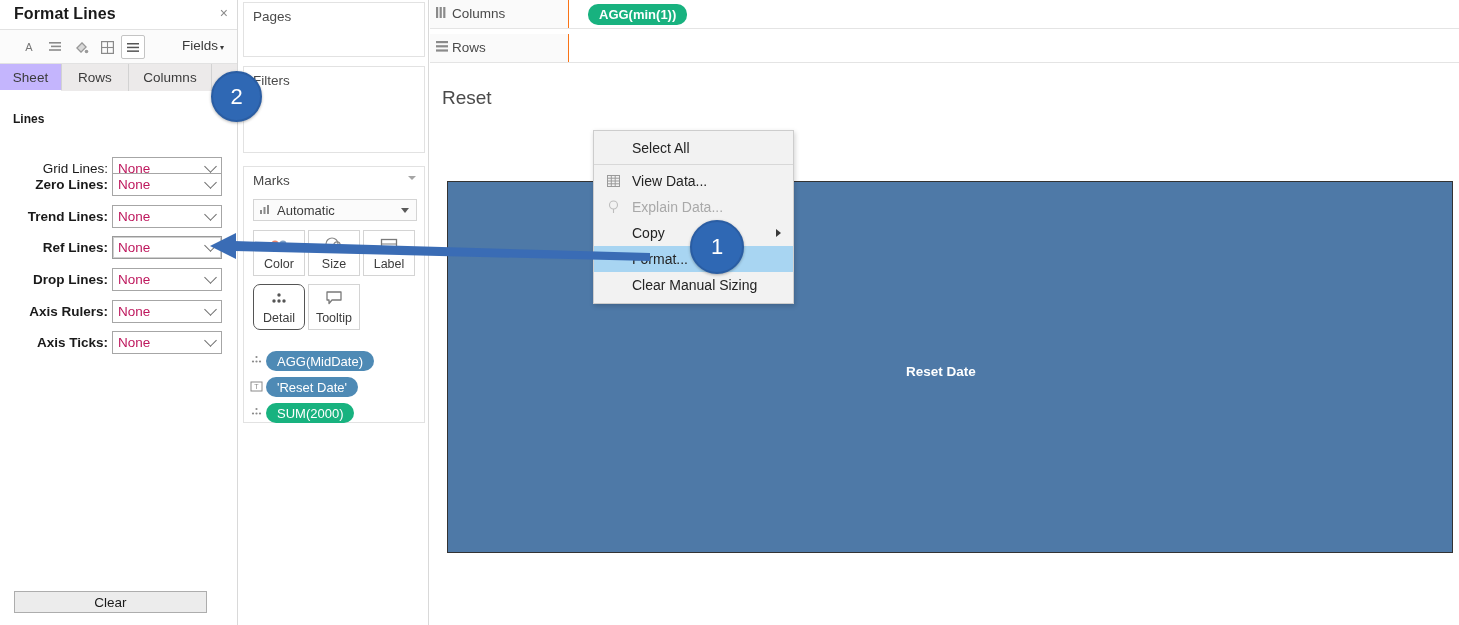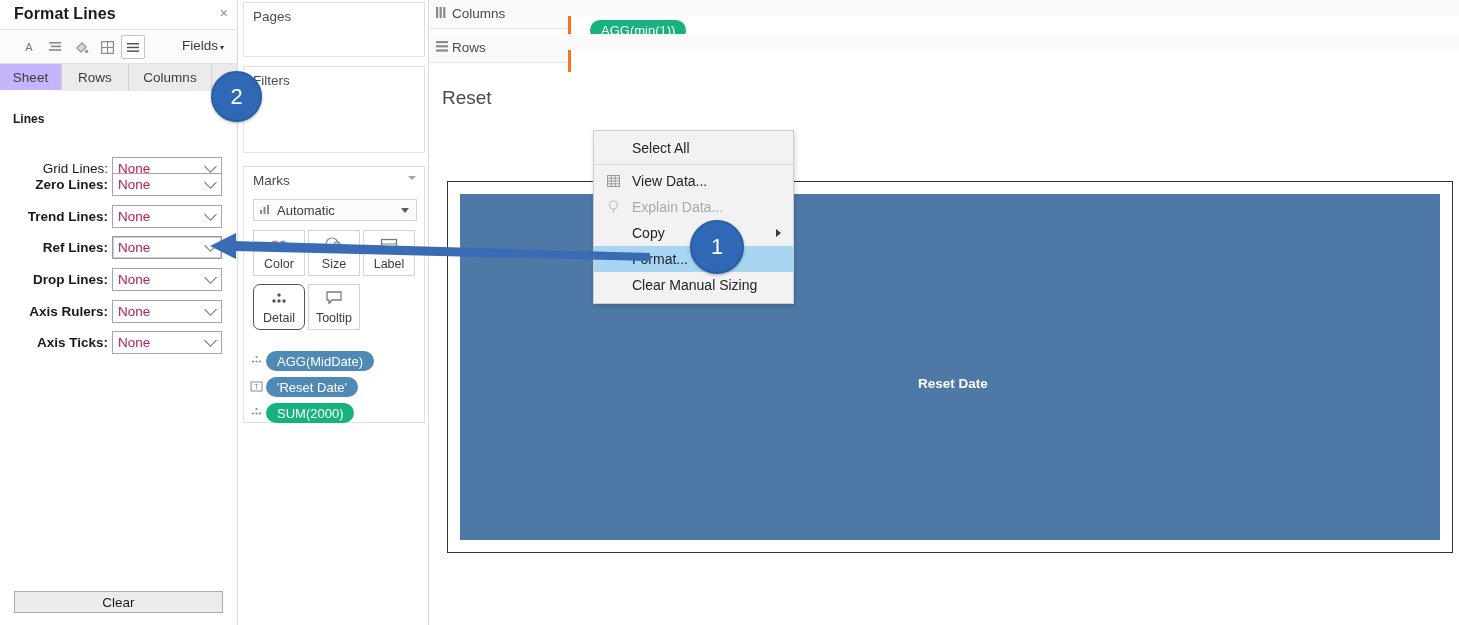--- a/index.html
+++ b/index.html
@@ -110,21 +110,21 @@
   .sel-box.hl { border-color: #9a9a9a; box-shadow: 0 0 0 1px #cfcfcf inset; }
   .sel-box .chev {
     position: absolute; right: 6px; top: 4px;
     width: 9px; height: 9px;
     border-right: 1.6px solid #6b6b6b;
     border-bottom: 1.6px solid #6b6b6b;
     transform: rotate(45deg);
   }
   .clear-btn {
     position: absolute; left: 14px; top: 591px;
-    width: 209px; height: 22px;
+    width: 193px; height: 22px;
     background: #ececec;
     border: 1px solid #adadad;
     display: flex; align-items: center; justify-content: center;
     font-size: 13.5px; color: #1a1a1a;
     cursor: pointer;
   }
 
   
   .shelf-col {
     position: absolute; left: 239px; top: 0;
@@ -211,43 +211,44 @@
   }
   .shelf .sh-name {
     position: absolute; left: 22px; top: 6px;
     font-size: 13.5px; color: #4a4a4a;
   }
   .shelf .sh-ico {
     position: absolute; left: 6px; top: 7px;
     font-size: 11px; color: #7a7a7a; letter-spacing: .5px;
   }
   .shelf .sh-drop {
-    position: absolute; left: 138px; top: 16px;
+    position: absolute; left: 138px; top: 0;
     right: 0; height: 28px;
-    border-left: 3px solid #f97316;
-    background: #ffffff;
+    border-left: 1px solid #f97316;
+    background: #ffffff;
+    font-weight: bold;
   }
 
   
   .viz {
     position: absolute; left: 430px; top: 72px;
     width: 1029px; height: 553px;
     background: #ffffff;
   }
   .viz-title {
     position: absolute; left: 12px; top: 15px;
     font-size: 19px; color: #4a4a4a; font-weight: normal;
   }
   .mark-frame {
     position: absolute;
     left: 17px; top: 109px;
     width: 1006px; height: 372px;
     border: 1px solid #333333;
     background: #ffffff;
-    padding: 12px;
+    padding: 0;
   }
   .mark-bar {
     width: 100%; height: 100%;
     background: #4e79a7;
     position: relative;
   }
   .mark-label {
     position: absolute;
     left: 458px; top: 182px;
     font-size: 13.5px; font-weight: bold; color: #ffffff;

